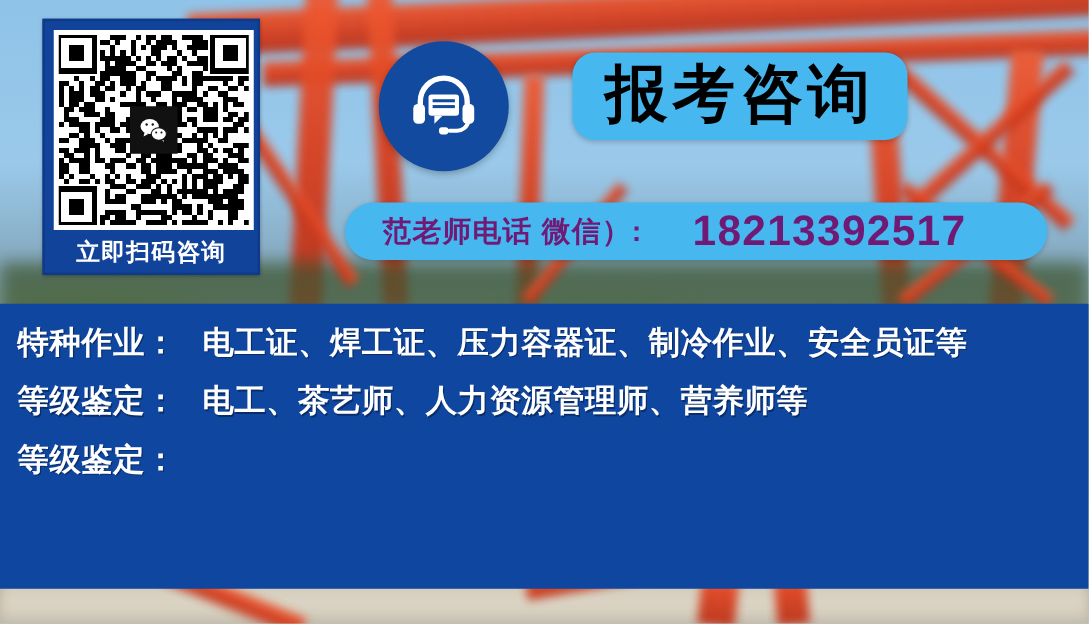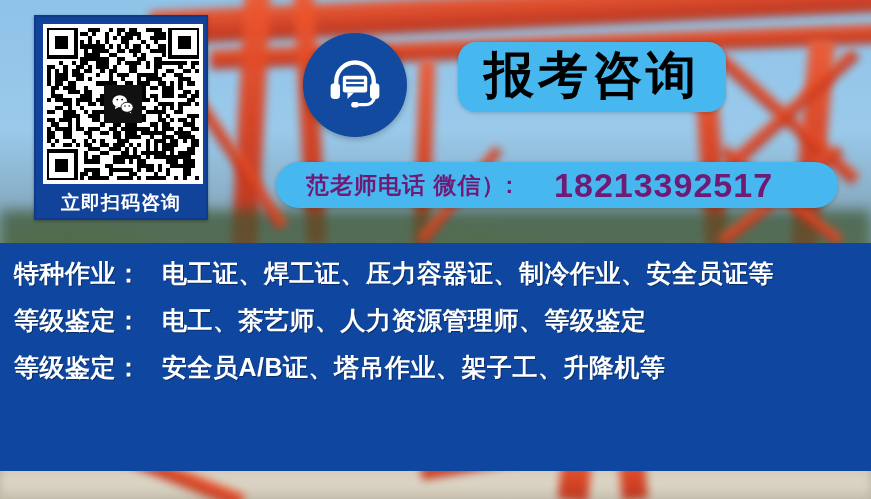--- a/index.html
+++ b/index.html
@@ -918,22 +918,21 @@
   <div class="info-panel">
 
     <div class="info-row">
       <span class="info-label">特种作业：</span>
       <span class="info-value">电工证、焊工证、压力容器证、制冷作业、安全员证等</span>
     </div>
 
 
     <div class="info-row">
       <span class="info-label">等级鉴定：</span>
-      <span class="info-value">电工、茶艺师、人力资源管理师、等级鉴定</span>
+      <span class="info-value">电工、茶艺师、人力资源管理师、营养师等</span>
     </div>
 
     <div class="info-row">
       <span class="info-label">等级鉴定：</span>
-      <span class="info-value">安全员A/B证、塔吊作业、架子工、升降机等</span>
     </div>
 
   </div>
 </div>
 
 </body></html>

